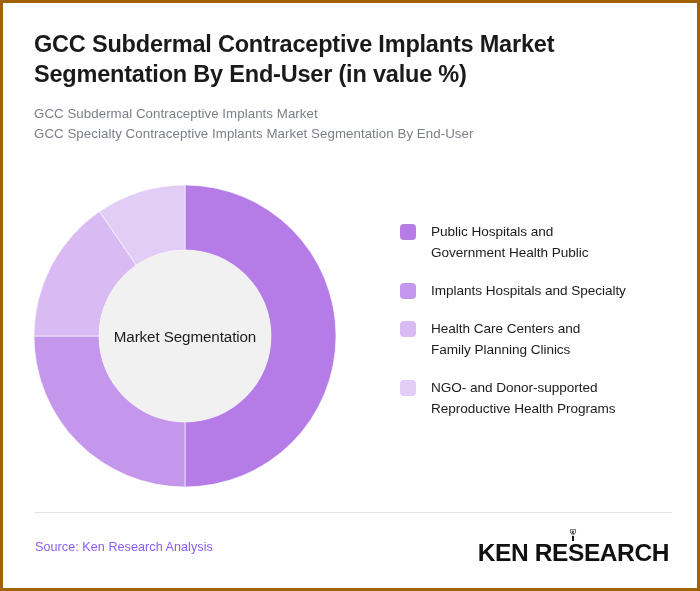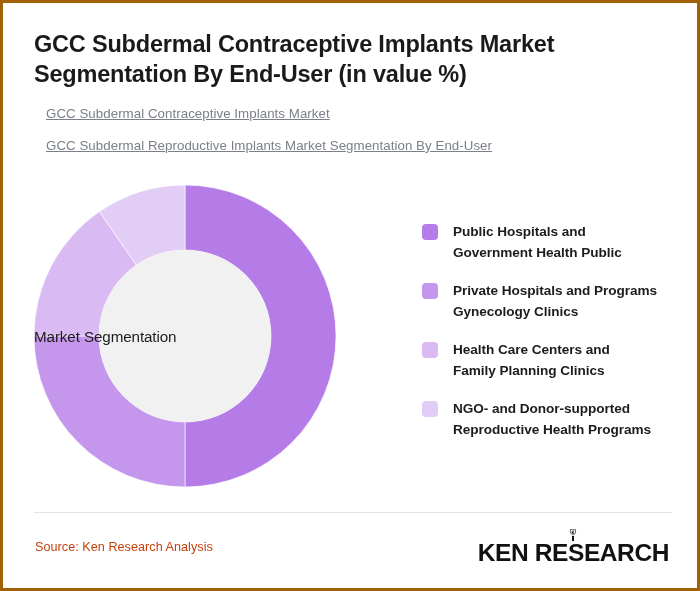--- a/index.html
+++ b/index.html
@@ -33,23 +33,22 @@
     font-weight: bold;
     color: #1a1a1a;
     line-height: 1.27;
     letter-spacing: -0.2px;
     margin: 0;
   }
   .subtitle-line {
     font-size: 13.3px;
     color: #7b7f88;
     line-height: 1.52;
-    margin: 12px;
+    margin: 0;
     letter-spacing: 0.05px;
-    text-decoration: underline;
   }
   #subtitle-block {
     margin-top: 14px;
   }
 
   
   #donut-wrap {
     position: absolute;
     left: 31px;
     top: 182px;
@@ -63,35 +62,35 @@
     overflow: visible;
   }
   #donut-center-label {
     position: absolute;
     left: 0;
     top: 0;
     width: 302px;
     height: 302px;
     display: flex;
     align-items: center;
+    justify-content: center;
     pointer-events: none;
   }
   #donut-center-label span {
     font-size: 15.2px;
     color: #1c1c1c;
     letter-spacing: -0.1px;
   }
 
   
   #legend {
     position: absolute;
-    left: 419px;
+    left: 397px;
     top: 218px;
     width: 262px;
-    font-weight: bold;
   }
   .legend-row {
     display: flex;
     align-items: flex-start;
     margin-bottom: 17px;
   }
   .legend-row:last-child { margin-bottom: 8px; }
   .legend-swatch {
     width: 16px;
     height: 16px;
@@ -114,21 +113,21 @@
     top: 509px;
     width: 638px;
     height: 1px;
     background: #e2e2e2;
   }
   #source-text {
     position: absolute;
     left: 32px;
     top: 537px;
     font-size: 12.6px;
-    color: #c2410c;
+    color: #8b5cf6;
     letter-spacing: 0.05px;
   }
   #logo {
     position: absolute;
     right: 28px;
     top: 526px;
     display: flex;
     align-items: center;
     height: 36px;
     flex-direction: column;
@@ -152,21 +151,21 @@
 </style>
 </head>
 <body>
 
 <div id="card">
 
   <div id="header">
     <h1 id="chart-title">GCC Subdermal Contraceptive Implants Market Segmentation By End-User (in value %)</h1>
     <div id="subtitle-block">
       <p class="subtitle-line">GCC Subdermal Contraceptive Implants Market</p>
-      <p class="subtitle-line">GCC Subdermal Reproductive Implants Market Segmentation By End-User</p>
+      <p class="subtitle-line">GCC Specialty Contraceptive Implants Market Segmentation By End-User</p>
     </div>
   </div>
 
   <div id="donut-wrap">
     <svg id="donut-svg" viewBox="0 0 302 302">
       <g id="donut-slices">
           <path d="M 151 0 A 151 151 0 0 1 151 302 L 151 237 A 86 86 0 0 0 151 65 Z" fill="#b57ce8" stroke="#ffffff" stroke-width="0.6"></path>
           <path d="M 151 302 A 151 151 0 0 1 0 151.00000000000003 L 65 151 A 86 86 0 0 0 151 237 Z" fill="#c496ec" stroke="#ffffff" stroke-width="0.6"></path>
           <path d="M 0 151.00000000000003 A 151 151 0 0 1 65.47265822435024 26.556945518075636 L 102.28906362446438 80.12514777850664 A 86 86 0 0 0 65 151 Z" fill="#d9baf3" stroke="#ffffff" stroke-width="0.6"></path>
           <path d="M 65.47265822435024 26.556945518075636 A 151 151 0 0 1 150.99999999999997 0 L 150.99999999999997 65 A 86 86 0 0 0 102.28906362446438 80.12514777850664 Z" fill="#e2cdf6" stroke="#ffffff" stroke-width="0.6"></path>
@@ -182,22 +181,21 @@
       <div class="legend-row">
         <div class="legend-swatch" style="background: rgb(181, 124, 232);"></div>
         <div class="legend-label">
           <div>Public Hospitals and</div>
           <div>Government Health Public</div>
         </div>
       </div>
       <div class="legend-row">
         <div class="legend-swatch" style="background: rgb(196, 150, 236);"></div>
         <div class="legend-label">
-          <div>Private Hospitals and Programs</div>
-          <div>Gynecology Clinics</div>
+          <div>Implants Hospitals and Specialty</div>
         </div>
       </div>
       <div class="legend-row">
         <div class="legend-swatch" style="background: rgb(217, 186, 243);"></div>
         <div class="legend-label">
           <div>Health Care Centers and</div>
           <div>Family Planning Clinics</div>
         </div>
       </div>
       <div class="legend-row">

